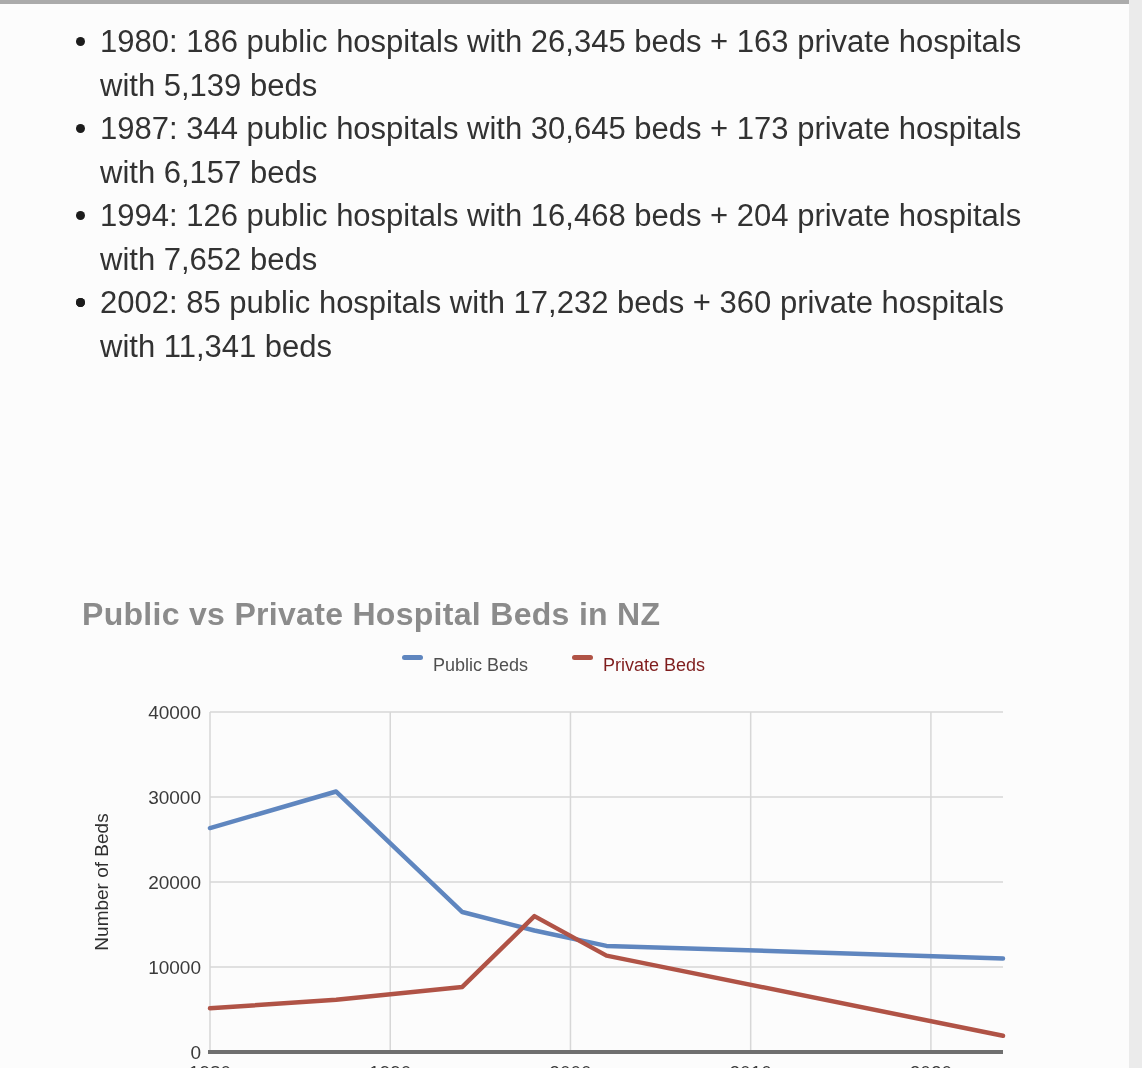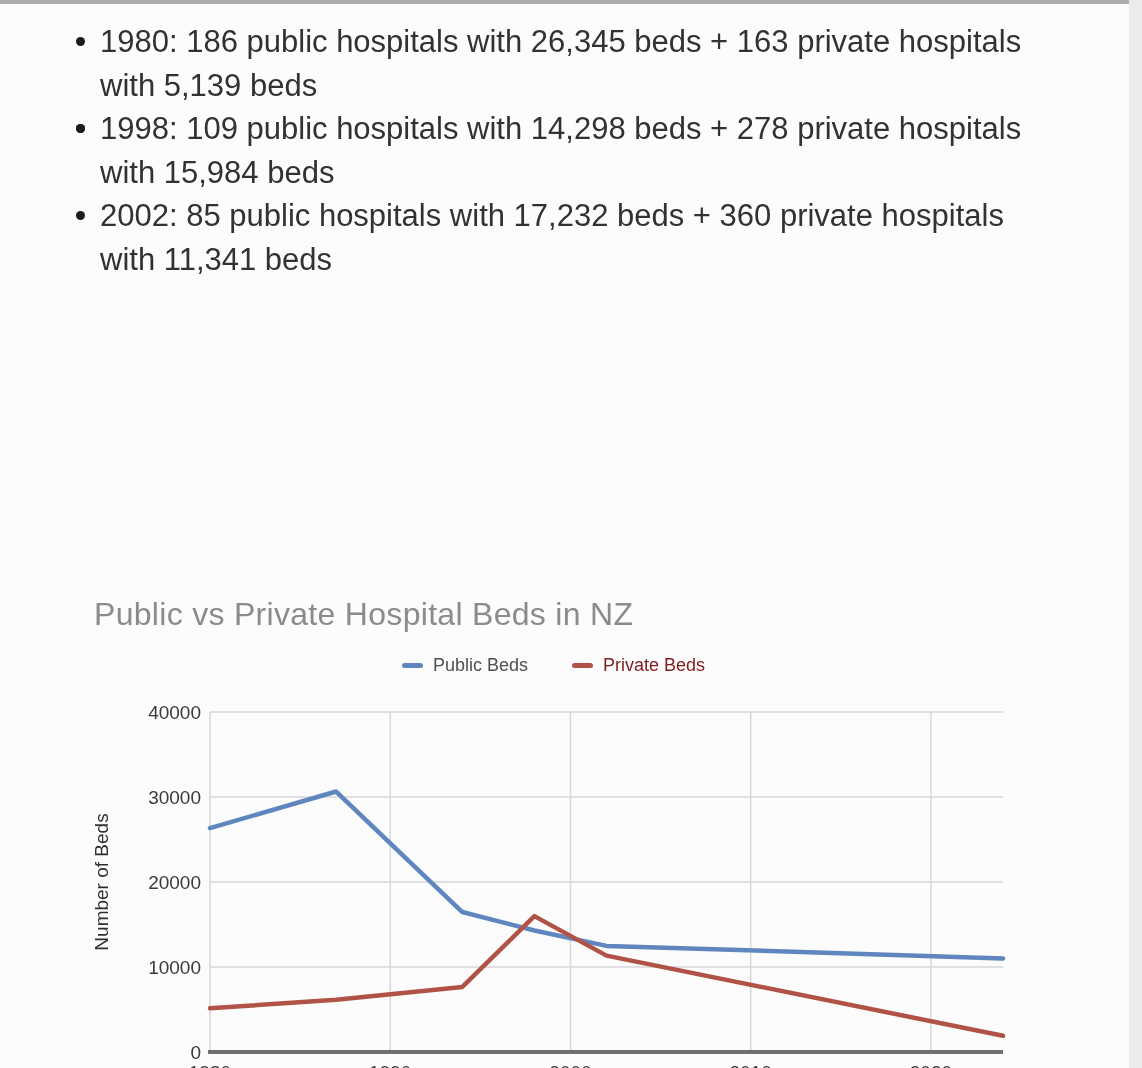--- a/index.html
+++ b/index.html
@@ -10,46 +10,50 @@
     font-family: "Liberation Sans", sans-serif;
   }
   .top-edge { position: absolute; top: 0; left: 0; width: 1142px; height: 4px; background: #ababab; }
   .right-edge { position: absolute; top: 0; right: 0; width: 13px; height: 1068px; background: #ebebeb; }
 
   .doc-list { position: absolute; left: 100px; top: 20px; width: 958px; }
   .doc-list ul { margin: 0; padding: 0; list-style: none; }
   .doc-list li { position: relative; font-size: 31px; line-height: 43.5px; color: #323232; }
   .bullet-dot { position: absolute; left: -24px; top: 17px; width: 9px; height: 9px; border-radius: 50%; background: #1c1c1c; }
 
-  .chart-title { position: absolute; left: 94px; top: 596px; margin: 0; font-size: 32px; font-weight: 400; letter-spacing: .3px; white-space: nowrap; }
+  .chart-title { position: absolute; left: 82px; top: 596px; margin: 0; font-size: 32px; font-weight: 700; letter-spacing: .3px; white-space: nowrap; }
   .legend { position: absolute; left: 402px; top: 655px; display: flex; gap: 44px; align-items: center; }
-  .legend-item { display: flex; align-items: center; gap: 10px; }
+  .legend-item { display: flex; gap: 10px; }
   .swatch { width: 21px; height: 5px; border-radius: 3px; display: inline-block; }
   .legend-label { font-size: 18px; }
   .chart-canvas { position: absolute; left: 0; top: 686px; display: block; }
   .chart-canvas text { font-family: "Liberation Sans", sans-serif; }
 </style>
 </head>
 <body>
 
 <div class="top-edge"></div>
 <div class="right-edge"></div>
 
 <section class="doc-list">
   <ul>
       <li>
     <span class="bullet-dot"></span>
     <span>1980: 186 public hospitals with 26,345 beds + 163 private hospitals with 5,139 beds</span>
   </li>
       <li>
     <span class="bullet-dot"></span>
+    <span>1987: 344 public hospitals with 30,645 beds + 173 private hospitals with 6,157 beds</span>
   </li>
       <li>
     <span class="bullet-dot"></span>
-    <span>1998: 109 public hospitals with 14,298 beds + 278 private hospitals with 15,984 beds</span>
+    <span>1994: 126 public hospitals with 16,468 beds + 204 private hospitals with 7,652 beds</span>
+  </li>
+      <li>
+    <span class="bullet-dot"></span>
   </li>
       <li>
     <span class="bullet-dot"></span>
     <span>2002: 85 public hospitals with 17,232 beds + 360 private hospitals with 11,341 beds</span>
   </li>
     </ul>
 </section>
 
 <section>
   <h2 class="chart-title" style="color: rgb(139, 139, 139);">Public vs Private Hospital Beds in NZ</h2>

